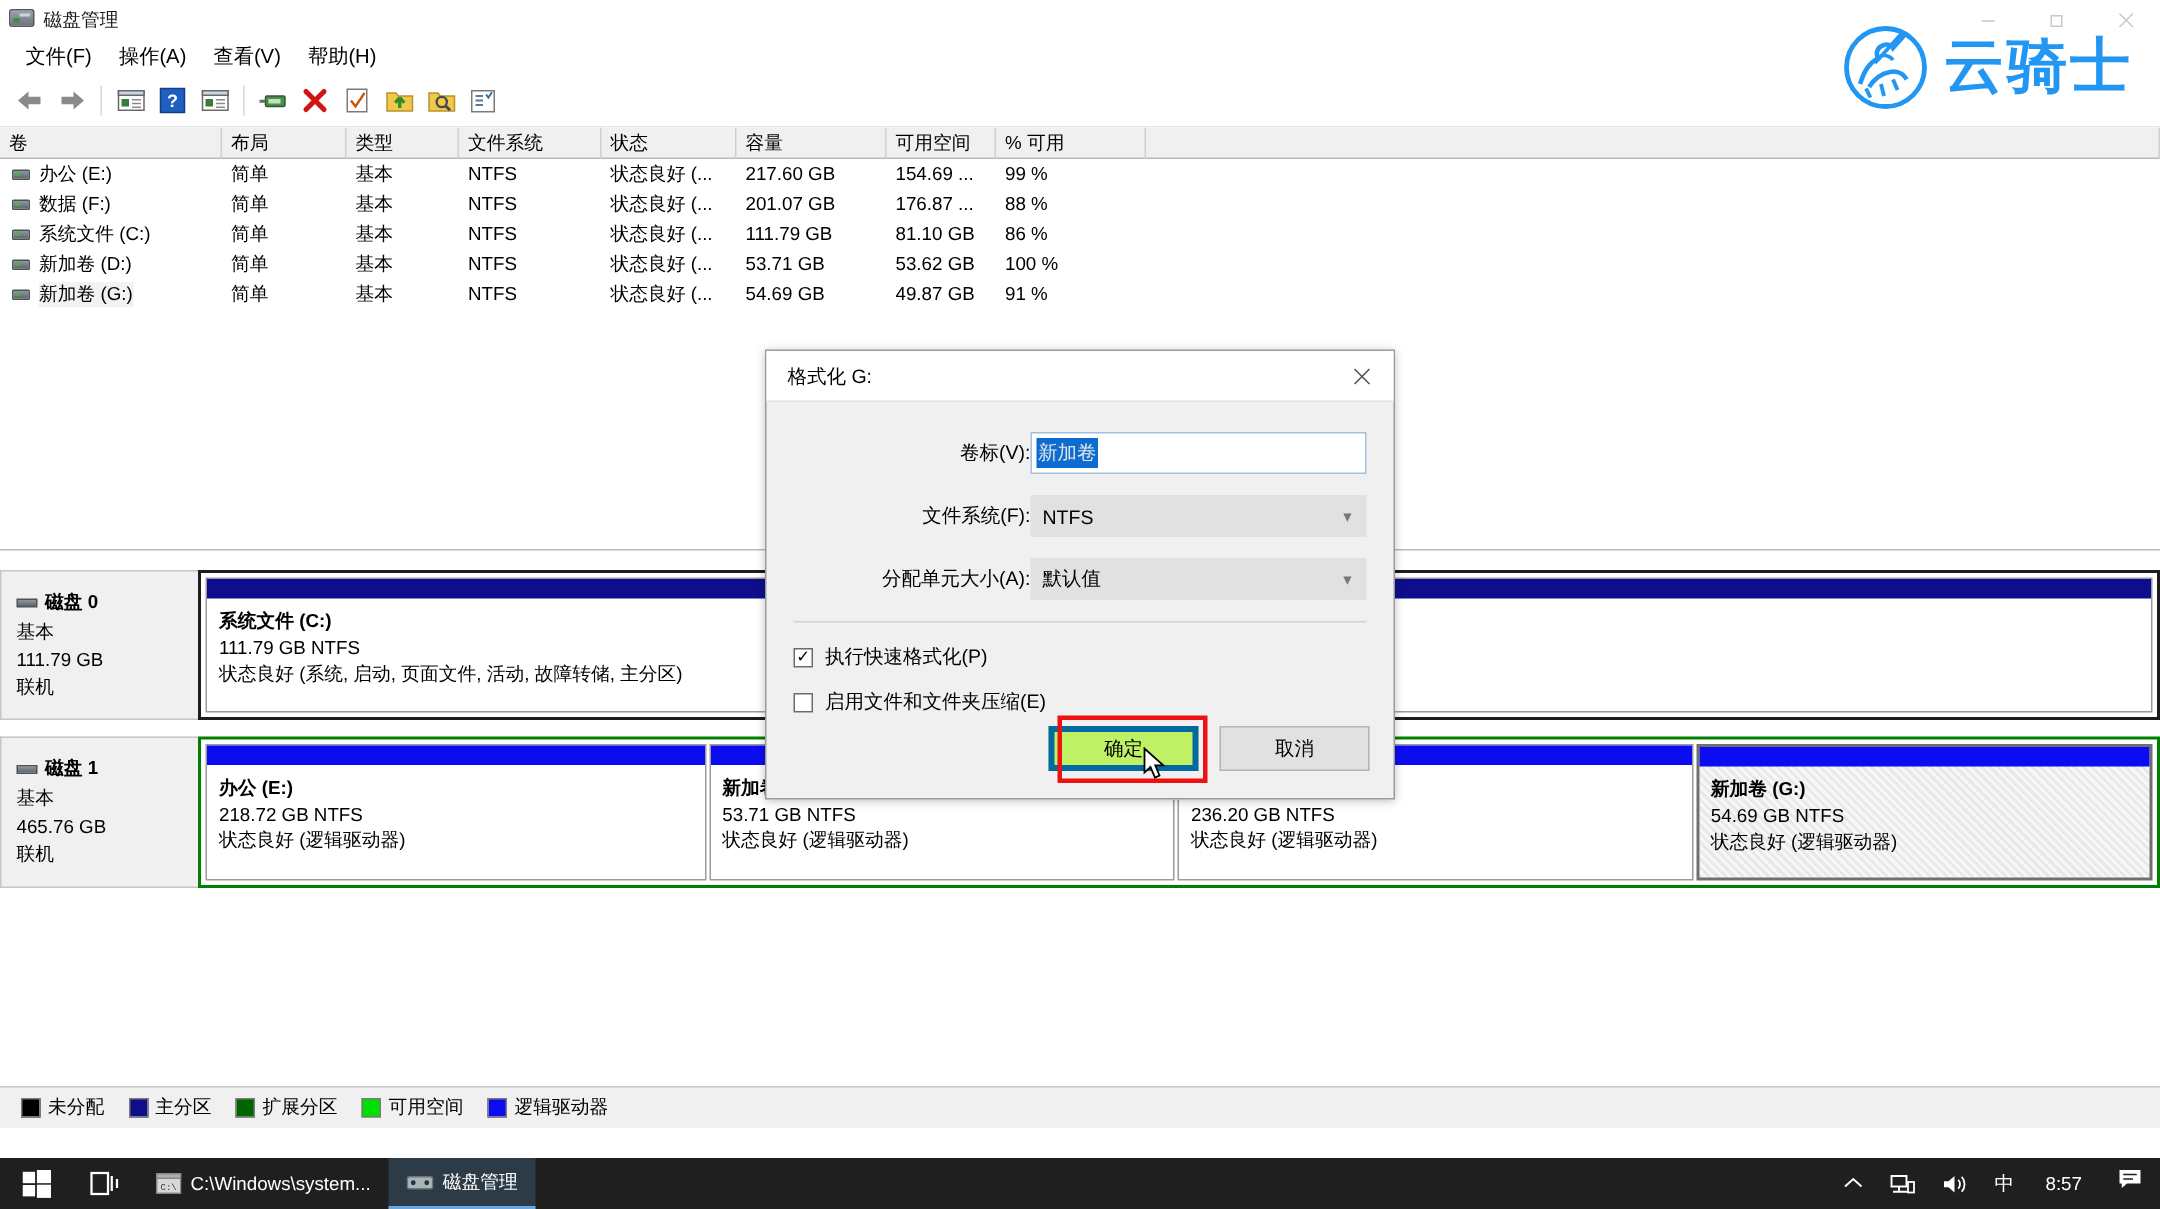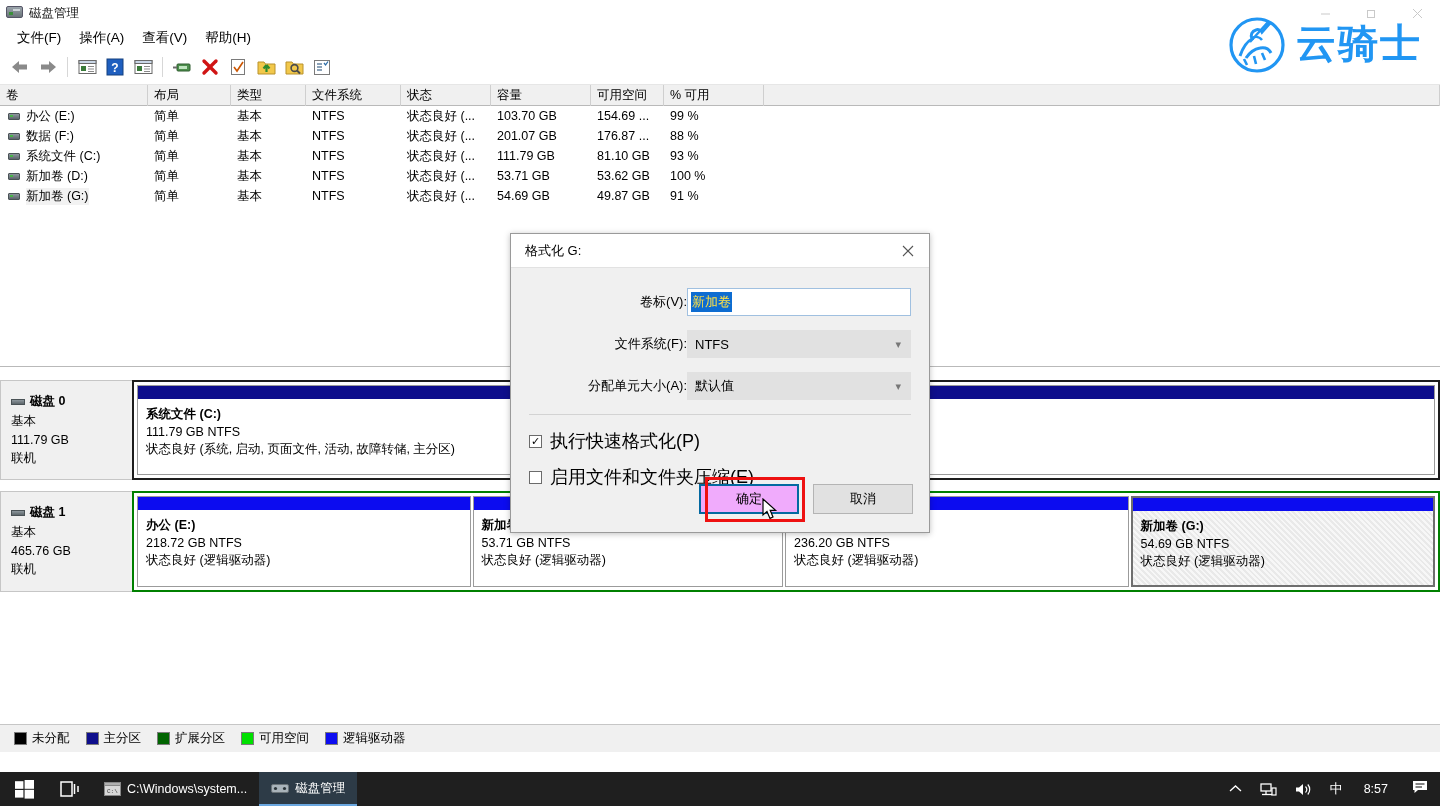--- a/index.html
+++ b/index.html
@@ -101,34 +101,34 @@
   .dlg-title { height: 34px; background: #ffffff; display: flex; align-items: center;
                border-bottom: 1px solid #e2e2e2; }
   .dlg-title .dt { font-size: 13px; color: #000; margin-left: 14px; }
   .dlg-close { margin-left: auto; width: 42px; height: 34px; display: flex;
                align-items: center; justify-content: center; color: #666; font-size: 14px; }
   .dlg-body { padding: 20px 18px 0 18px; text-align: right; }
   .frow { display: flex; align-items: center; margin-bottom: 14px; }
   .frow .flabel { width: 158px; font-size: 13px; color: #000; }
   .ftext { flex: 1; height: 28px; background: #fff; border: 1px solid #a0c0e0;
            font-size: 13px; color: #000; display: flex; align-items: center; padding-left: 3px; }
-  .ftext .sel { background: #0d6cd1; color: #fde047; padding: 1px 1px; }
+  .ftext .sel { background: #0d6cd1; color: #e5e5e5; padding: 1px 1px; }
   .fselect { flex: 1; height: 28px; background: #e1e1e1; border: none; font-size: 13px;
              color: #000; display: flex; align-items: center; padding-left: 8px; position: relative; }
   .fselect .chev { position: absolute; right: 10px; color: #777; font-size: 11px; }
   .dlg-sep { height: 1px; background: #d3d3d3; margin: 6px 0 14px 0; }
   .crow { display: flex; align-items: center; margin-bottom: 12px; }
   .cbox { width: 13px; height: 13px; border: 1px solid #6b6b6b; background: #fff;
           margin-right: 8px; display: flex; align-items: center; justify-content: center;
           font-size: 11px; color: #000; line-height: 1; }
-  .crow .clabel { font-size: 18px; color: #000; }
+  .crow .clabel { font-size: 13px; color: #000; }
   .dlg-btns { position: absolute; right: 16px; bottom: 18px; display: flex; }
   .btn { width: 100px; height: 30px; font-size: 13px; display: flex; align-items: center;
          justify-content: center; border: 1px solid #b4b4b4; background: #e1e1e1; color: #000; }
-  .btn.primary { background: #f0abfc; border: 2px solid #0369a1; margin-right: 14px; }
+  .btn.primary { background: #bef264; border: 4px solid #0369a1; margin-right: 14px; }
   .annot { position: absolute; left: 705px; top: 477px; width: 100px; height: 45px;
            border: 3px solid #ee1111; z-index: 35; pointer-events: none; }
   .cursor { position: absolute; left: 762px; top: 498px; z-index: 36; }
 
   
   .taskbar { position: absolute; left: 0; top: 772px; width: 1440px; height: 34px;
              background: #1f1f1f; display: flex; align-items: center; }
   .tb-start { width: 48px; height: 34px; display: flex; align-items: center; justify-content: center; }
   .tb-task { width: 44px; height: 34px; display: flex; align-items: center; justify-content: center; }
   .tb-item { height: 34px; display: flex; align-items: center; padding: 0 12px;
@@ -287,21 +287,21 @@
 
       <div class="vt-row">
         <div class="td c0" style="width:148px">
             <span class="volicon"></span>
             <span>办公 (E:)</span>
           </div>
         <div class="td" style="width:83px">简单</div>
         <div class="td" style="width:75px">基本</div>
         <div class="td" style="width:95px">NTFS</div>
         <div class="td" style="width:90px">状态良好 (...</div>
-        <div class="td" style="width:100px">103.70 GB</div>
+        <div class="td" style="width:100px">217.60 GB</div>
         <div class="td" style="width:73px">154.69 ...</div>
         <div class="td" style="width:100px">99 %</div>
       </div>
 
       <div class="vt-row">
         <div class="td c0" style="width:148px">
             <span class="volicon"></span>
             <span>数据 (F:)</span>
           </div>
         <div class="td" style="width:83px">简单</div>
@@ -317,21 +317,21 @@
         <div class="td c0" style="width:148px">
             <span class="volicon"></span>
             <span>系统文件 (C:)</span>
           </div>
         <div class="td" style="width:83px">简单</div>
         <div class="td" style="width:75px">基本</div>
         <div class="td" style="width:95px">NTFS</div>
         <div class="td" style="width:90px">状态良好 (...</div>
         <div class="td" style="width:100px">111.79 GB</div>
         <div class="td" style="width:73px">81.10 GB</div>
-        <div class="td" style="width:100px">93 %</div>
+        <div class="td" style="width:100px">86 %</div>
       </div>
 
       <div class="vt-row">
         <div class="td c0" style="width:148px">
             <span class="volicon"></span>
             <span>新加卷 (D:)</span>
           </div>
         <div class="td" style="width:83px">简单</div>
         <div class="td" style="width:75px">基本</div>
         <div class="td" style="width:95px">NTFS</div>

